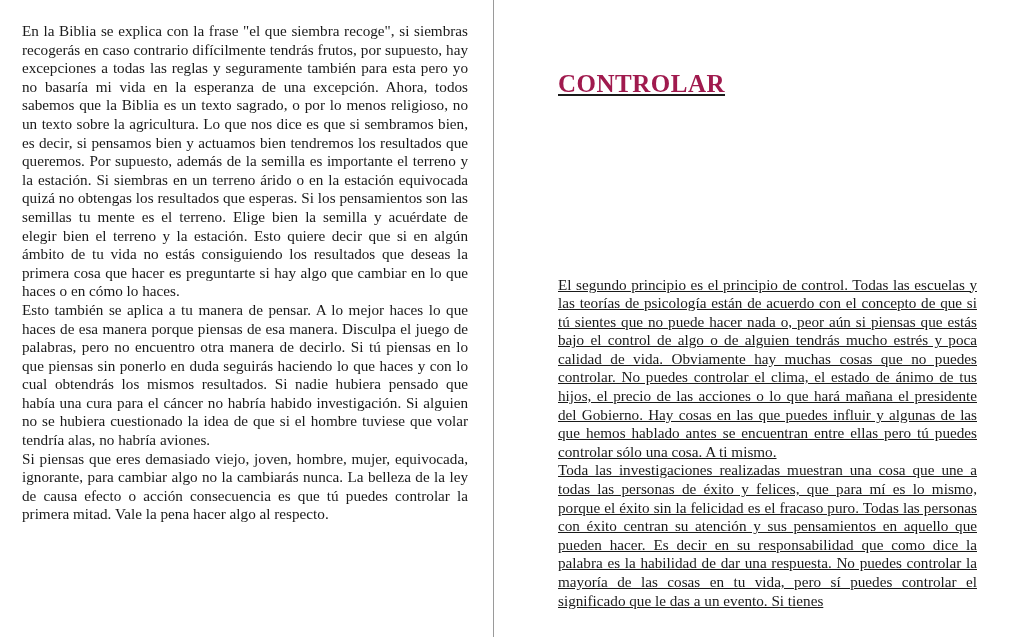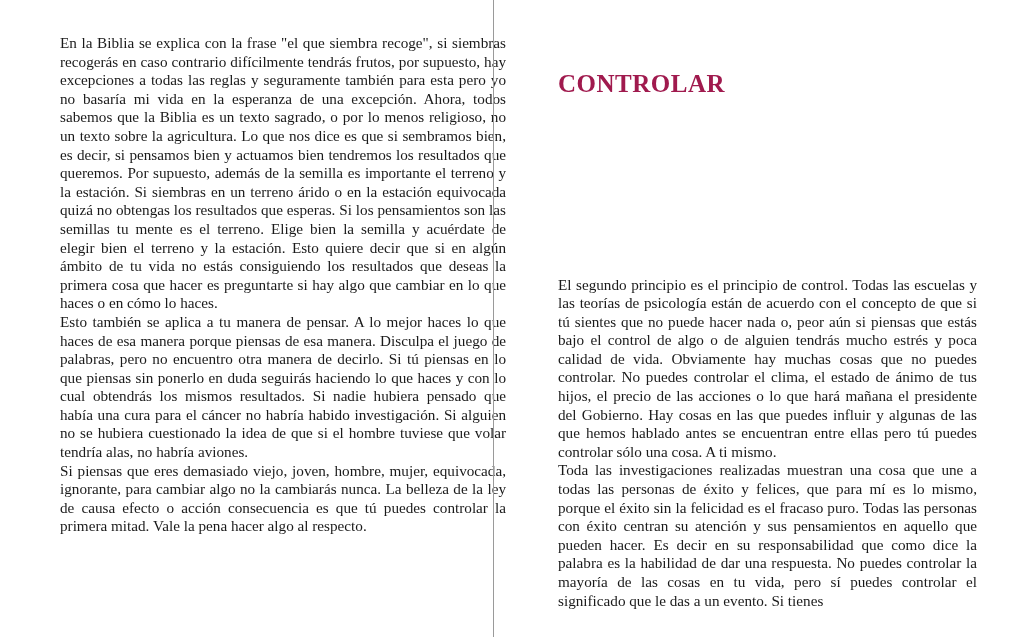--- a/index.html
+++ b/index.html
@@ -30,27 +30,27 @@
   }
   .page {
     position: absolute;
     top: 0;
     height: 637px;
     box-sizing: border-box;
   }
   .page-left {
     left: 0;
     width: 493px;
-    padding: 34px 25px 10px 22px;
-    margin-left: 38px;
+    padding: 22px 25px 10px 22px;
   }
   .page-right {
     left: 494px;
     width: 527px;
     padding: 34px 44px 10px 64px;
+    text-decoration: underline;
   }
   .body-text p {
     margin: 0;
     text-align: justify;
     font-size: 15.2px;
     line-height: 18.6px;
     text-indent: 0;
     hyphens: none;
   }
   .body-text p + p {

